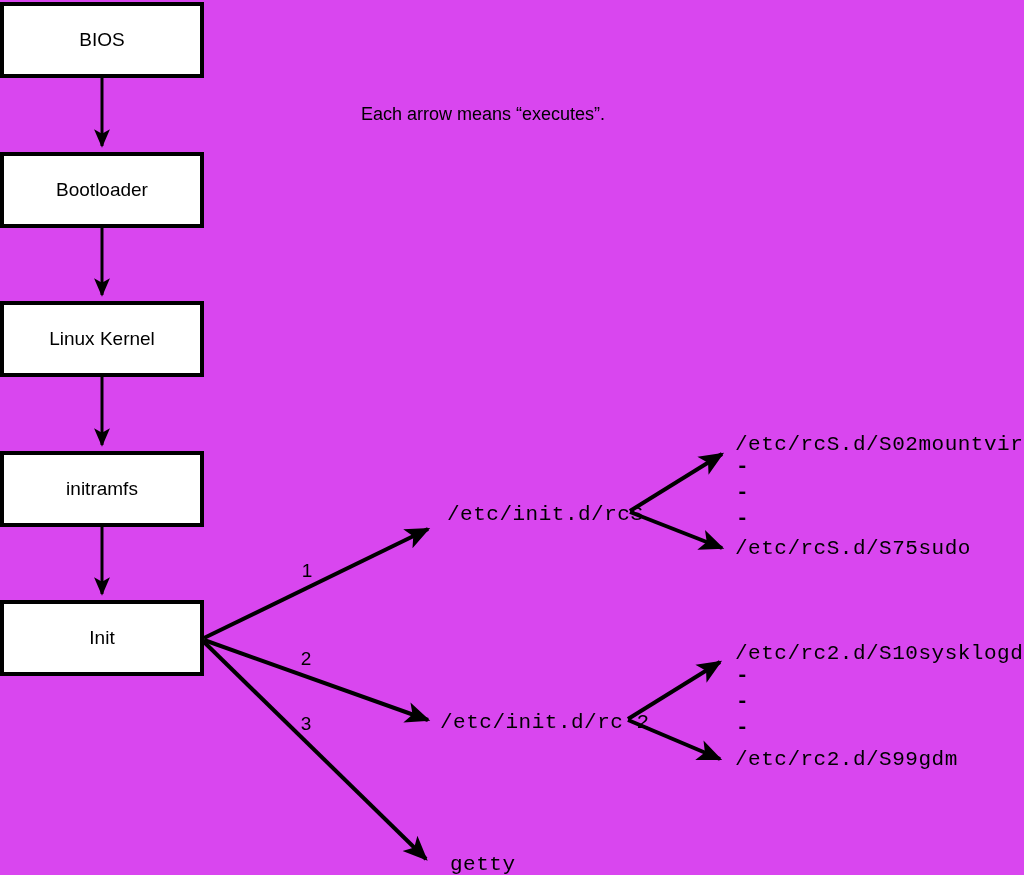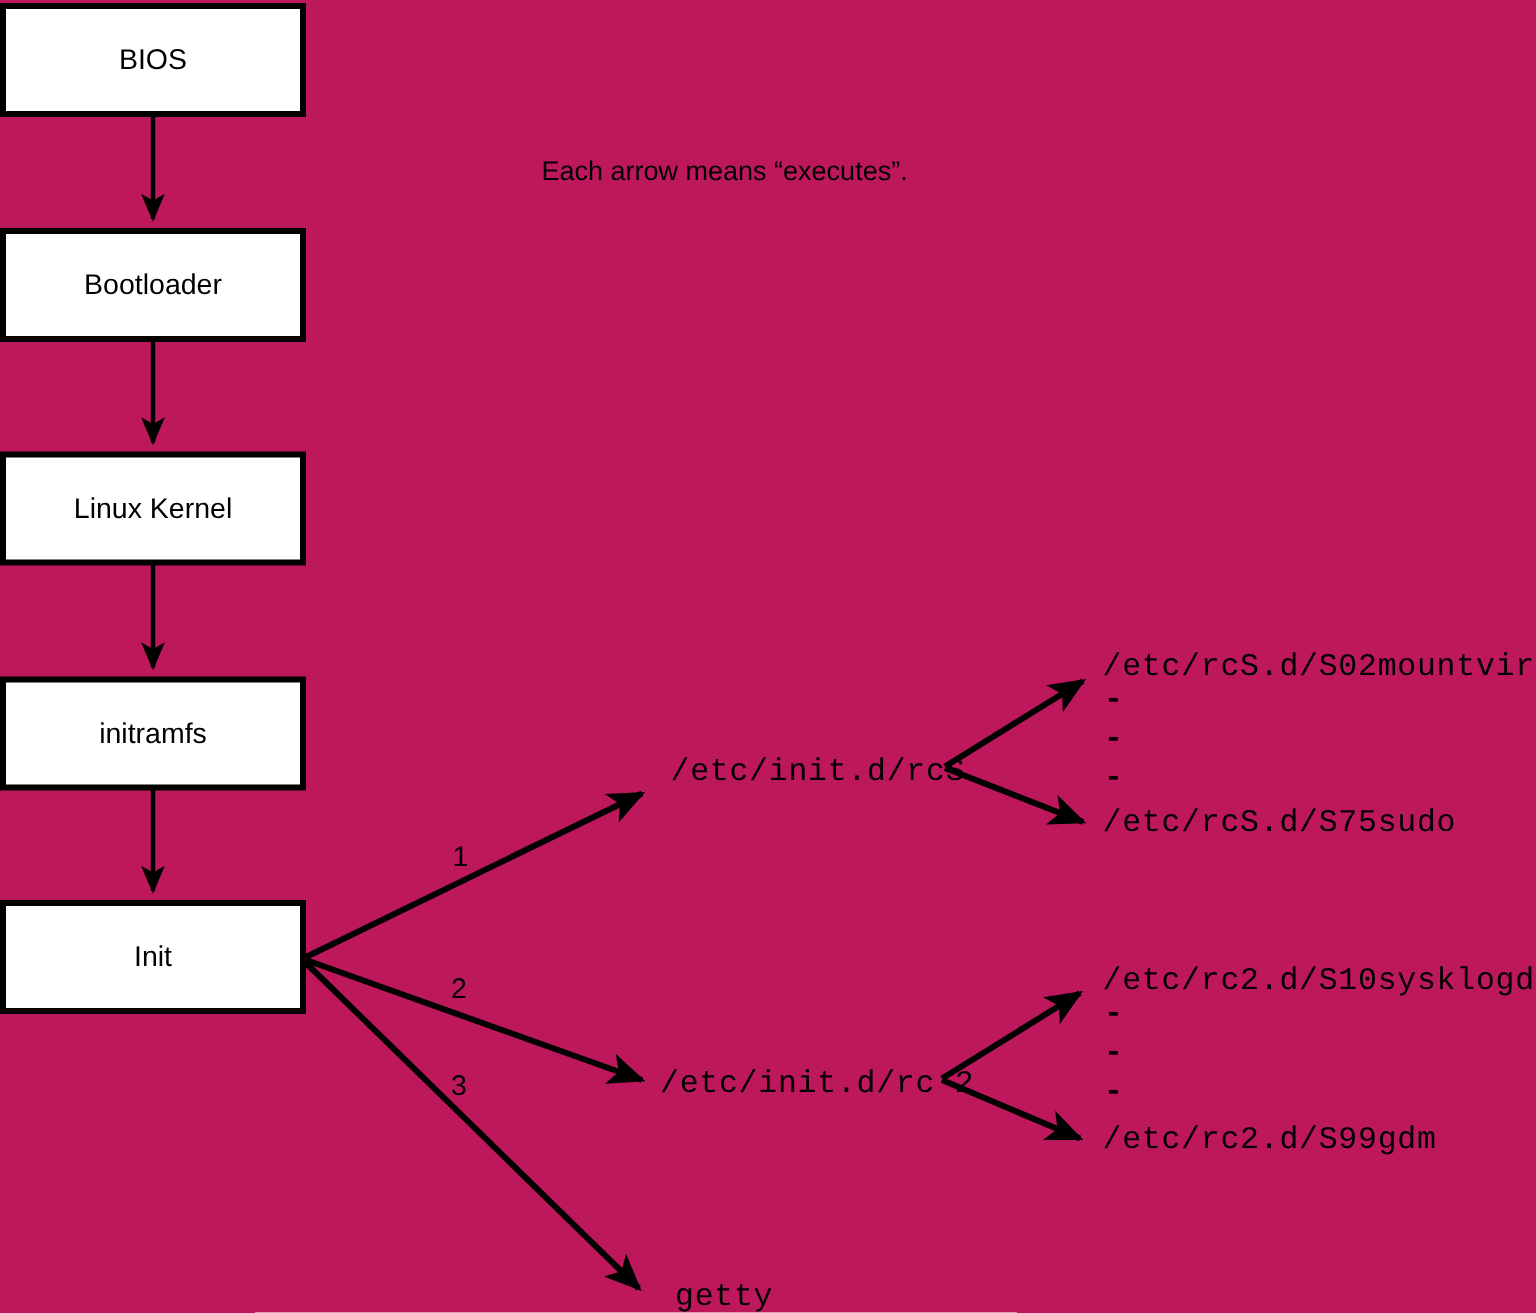--- a/index.html
+++ b/index.html
@@ -4,21 +4,21 @@
 <style>
   html, body {
     margin: 0;
     padding: 0;
     background: #ffffff;
   }
   #canvas {
     position: relative;
     width: 1024px;
     height: 875px;
-    background: #be185d;
+    background: #d946ef;
     overflow: hidden;
     font-family: "Liberation Sans", sans-serif;
   }
   svg#diagram {
     position: absolute;
     top: 0;
     left: 0;
     width: 1024px;
     height: 875px;
   }

